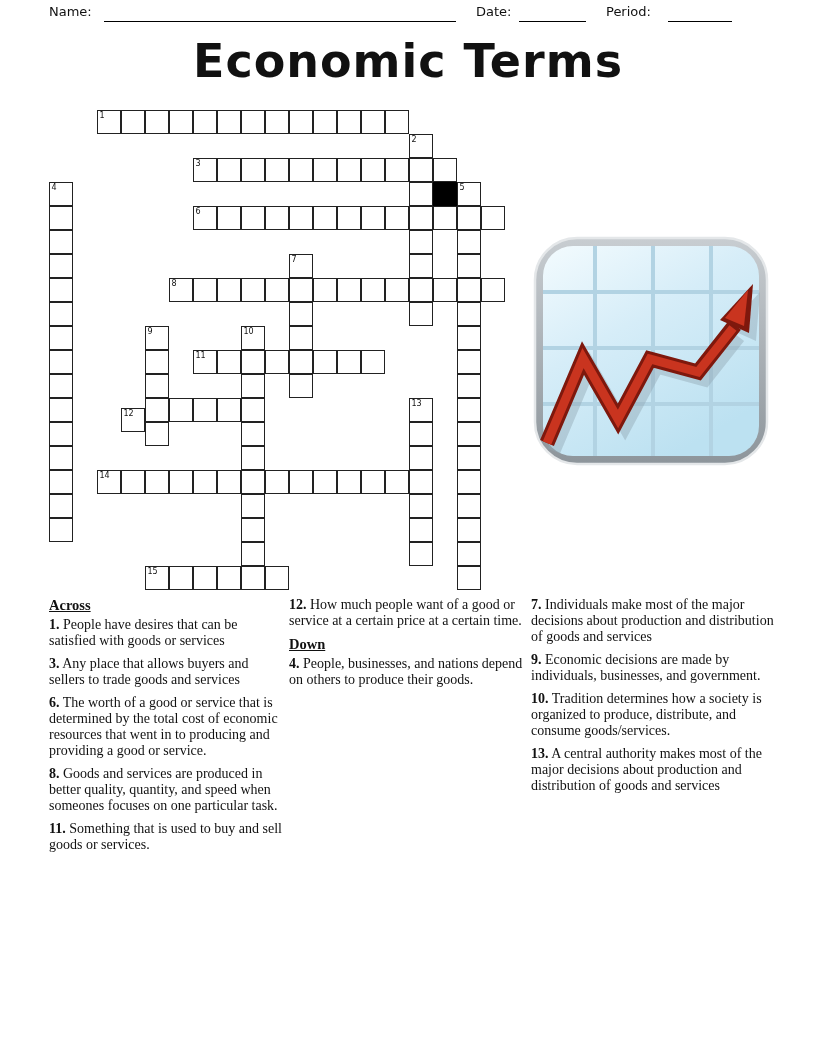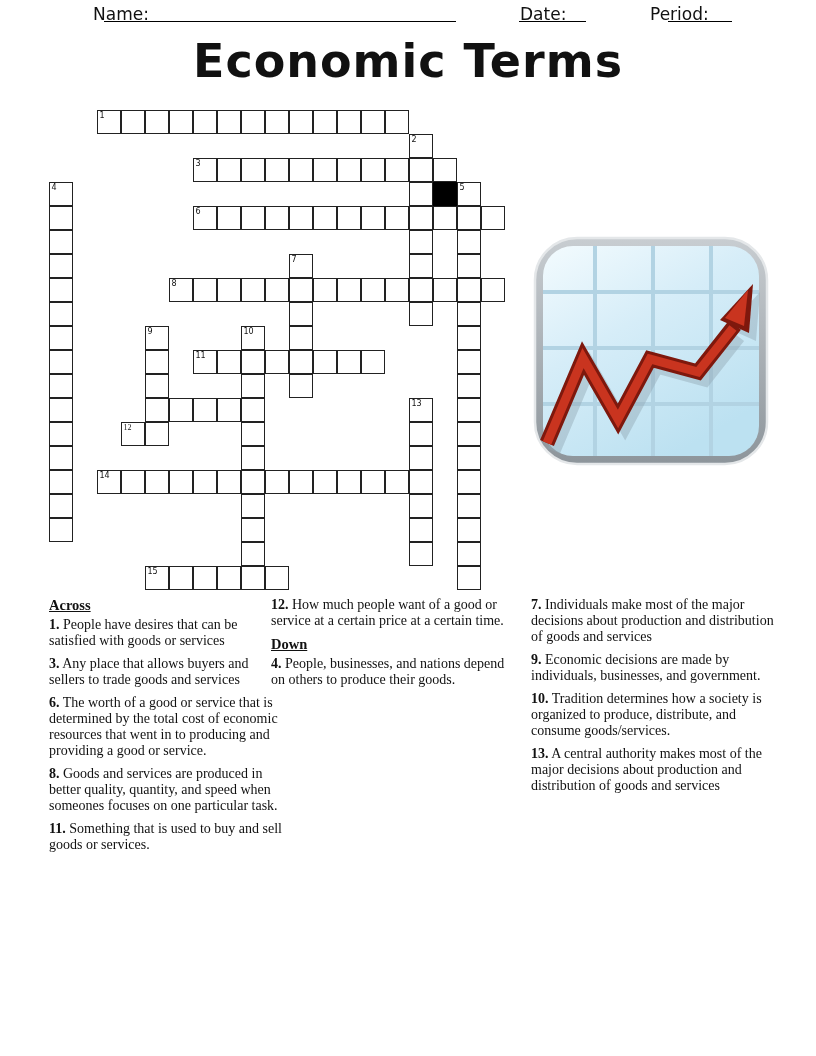--- a/index.html
+++ b/index.html
@@ -1,20 +1,20 @@
 <!DOCTYPE html>
 <html><head>
 <meta charset="utf-8">
 <style>
   html,body{margin:0;padding:0;background:#ffffff;}
   body{width:816px;height:1056px;position:relative;font-family:"DejaVu Sans",sans-serif;color:#111;}
   .page{position:absolute;inset:0;}
 
   
-  .hlabel{position:absolute;font-size:17px;top:4px;white-space:nowrap;margin-left:44px;}
+  .hlabel{position:absolute;font-size:13px;top:4px;white-space:nowrap;}
   .blank{position:absolute;top:6px;height:15px;border-bottom:1.5px solid #000;}
 
   
   .title{position:absolute;left:0;right:0;top:34px;margin:0;text-align:center;
          font-size:46px;font-weight:bold;letter-spacing:1px;}
 
   
   #grid{position:absolute;inset:0;}
   .cell{position:absolute;width:24px;height:24px;box-sizing:border-box;
         border:1px solid #222;background:#fff;}
@@ -173,21 +173,21 @@
       <div class="cell" style="left: 241px; top: 542px;"></div>
       <div class="cell" style="left: 241px; top: 566px;"></div>
       <div class="cell" style="left: 193px; top: 350px;">
         <span class="num">11</span>
       </div>
       <div class="cell" style="left: 217px; top: 350px;"></div>
       <div class="cell" style="left: 265px; top: 350px;"></div>
       <div class="cell" style="left: 313px; top: 350px;"></div>
       <div class="cell" style="left: 337px; top: 350px;"></div>
       <div class="cell" style="left: 361px; top: 350px;"></div>
-      <div class="cell" style="left: 121px; top: 422px; font-family: Liberation Serif, serif;">
+      <div class="cell" style="left: 121px; top: 408px;">
         <span class="num">12</span>
       </div>
       <div class="cell" style="left: 169px; top: 398px;"></div>
       <div class="cell" style="left: 193px; top: 398px;"></div>
       <div class="cell" style="left: 217px; top: 398px;"></div>
       <div class="cell" style="left: 409px; top: 398px;">
         <span class="num">13</span>
       </div>
       <div class="cell" style="left: 409px; top: 422px;"></div>
       <div class="cell" style="left: 409px; top: 446px;"></div>
@@ -257,21 +257,21 @@
   </svg>
 
   <div class="clue-col" id="clue-col-0" style="left:49px;width:234px">
       <div class="clue-heading">Across</div>
       <p class="clue"><b>1.</b> People have desires that can be satisfied with goods or services</p>
       <p class="clue"><b>3.</b> Any place that allows buyers and sellers to trade goods and services</p>
       <p class="clue"><b>6.</b> The worth of a good or service that is determined by the total cost of economic resources that went in to producing and providing a good or service.</p>
       <p class="clue"><b>8.</b> Goods and services are produced in better quality, quantity, and speed when someones focuses on one particular task.</p>
       <p class="clue"><b>11.</b> Something that is used to buy and sell goods or services.</p>
     </div>
-  <div class="clue-col" id="clue-col-1" style="left:271px;width:244px">
+  <div class="clue-col" id="clue-col-1" style="left:289px;width:244px">
       <p class="clue"><b>12.</b> How much people want of a good or service at a certain price at a certain time.</p>
       <div class="clue-heading">Down</div>
       <p class="clue"><b>4.</b> People, businesses, and nations depend on others to produce their goods.</p>
     </div>
   <div class="clue-col" id="clue-col-2" style="left:531px;width:250px">
       <p class="clue"><b>7.</b> Individuals make most of the major decisions about production and distribution of goods and services</p>
       <p class="clue"><b>9.</b> Economic decisions are made by individuals, businesses, and government.</p>
       <p class="clue"><b>10.</b> Tradition determines how a society is organized to produce, distribute, and consume goods/services.</p>
       <p class="clue"><b>13.</b> A central authority makes most of the major decisions about production and distribution of goods and services</p>
     </div>

